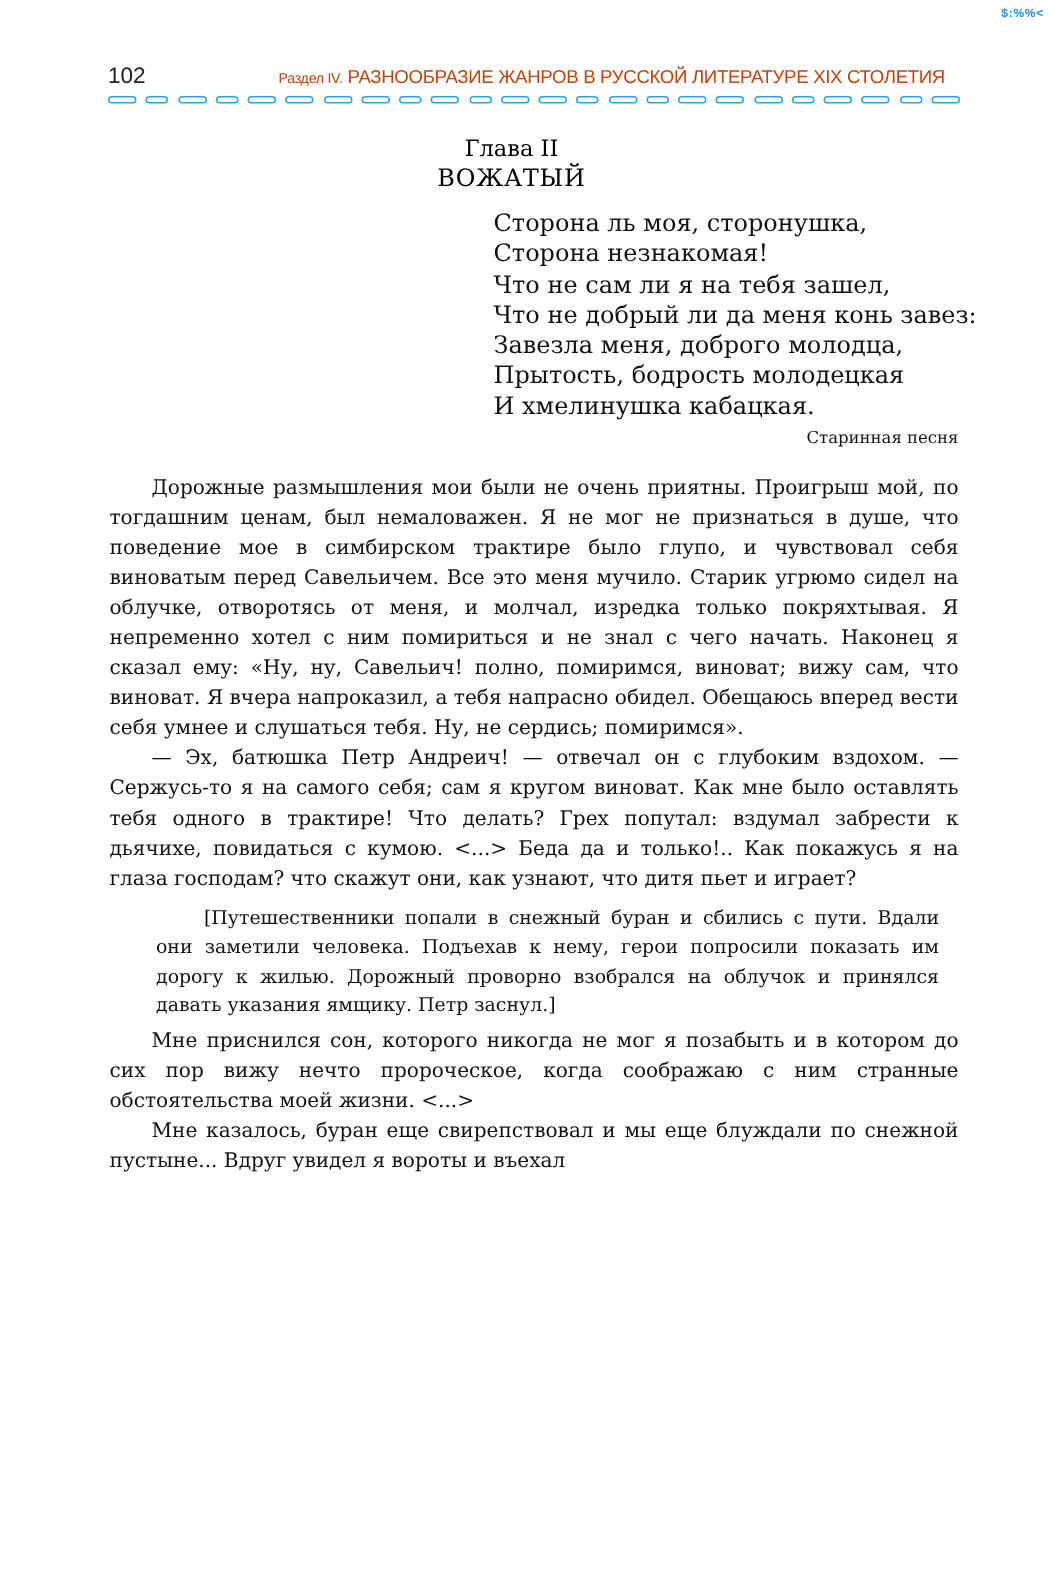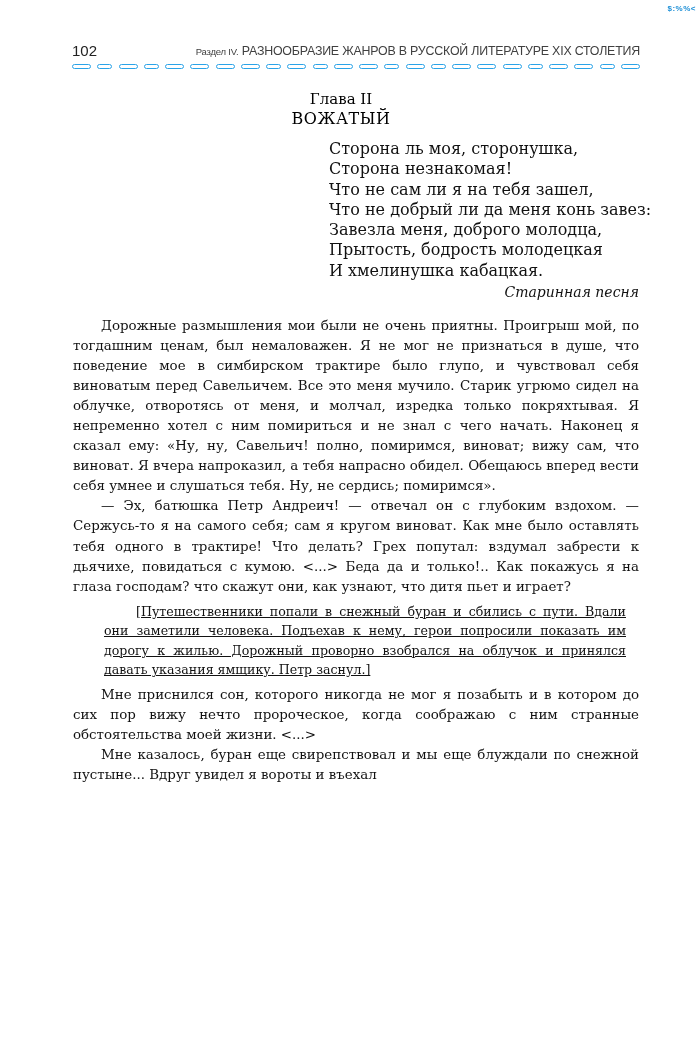--- a/index.html
+++ b/index.html
@@ -37,25 +37,25 @@
       position: absolute;
       left: 0;
       top: 0;
       font-family: "Liberation Sans", sans-serif;
       font-size: 15px;
       color: #222222;
       line-height: 18px;
     }
     .section-title {
       position: absolute;
-      right: 0;
+      right: 10px;
       top: 1px;
       font-family: "Liberation Sans", sans-serif;
       font-size: 12.4px;
-      color: #404040;
+      color: #c2410c;
       line-height: 16px;
       white-space: nowrap;
       letter-spacing: -0.2px;
     }
     .section-title .small {
       font-size: 9.5px;
     }
     .ornament-row {
       position: absolute;
       left: 72px;
@@ -108,22 +108,21 @@
       line-height: 20.3px;
     }
     .epigraph .line {
       display: block;
       white-space: nowrap;
     }
     .epigraph-source {
       position: absolute;
       right: 61px;
       top: 283px;
-      font-style: italic;
-      font-size: 14px;
+      font-size: 11px;
       line-height: 18px;
     }
 
     .body-text {
       position: absolute;
       left: 73px;
       top: 316px;
       width: 566px;
       font-size: 13.4px;
       line-height: 20.05px;
@@ -133,21 +132,20 @@
       text-align: justify;
       text-indent: 28px;
       hyphens: manual;
     }
     .para-block {
       margin: 5px 13px 5px 31px;
       text-align: justify;
       text-indent: 32px;
       font-size: 12.6px;
       line-height: 19.6px;
-      text-decoration: underline;
     }
   </style>
 </head>
 <body>
 
 <div class="corner-mark">$:%%&lt;</div>
 
 <div class="running-head">
   <span class="page-number">102</span>
   <span class="section-title"><span class="small">Раздел IV.</span> <span>РАЗНООБРАЗИЕ ЖАНРОВ В РУССКОЙ ЛИТЕРАТУРЕ XIX СТОЛЕТИЯ</span></span>

